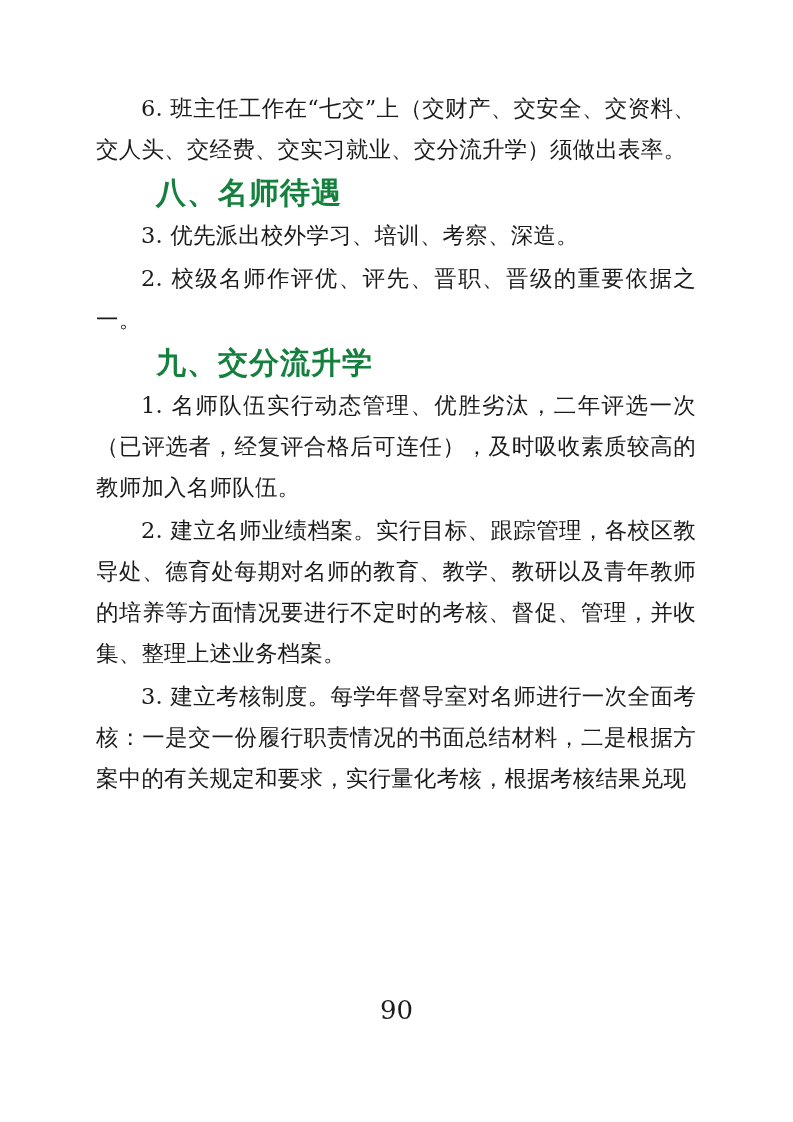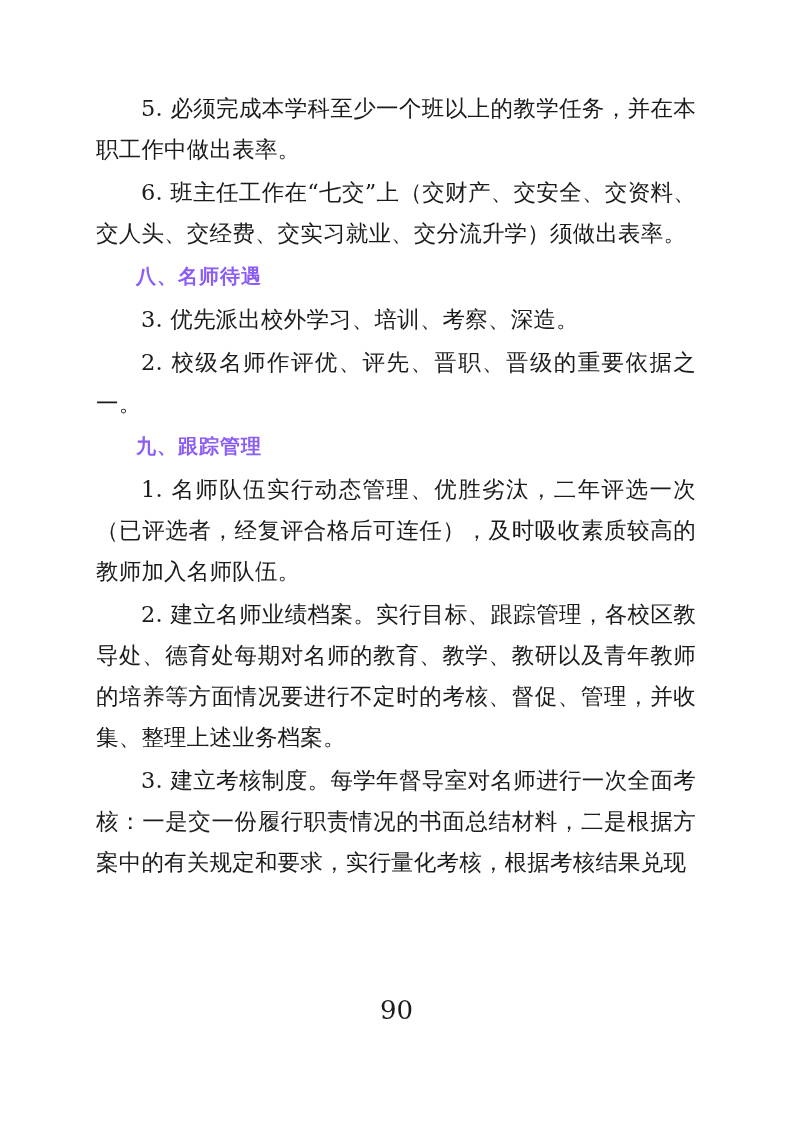--- a/index.html
+++ b/index.html
@@ -31,23 +31,23 @@
     color: #1b1b1b;
     text-align: justify;
     text-justify: inter-ideograph;
     margin: 0 0 2px 0;
     letter-spacing: 0.2px;
   }
   .indent2 {
     text-indent: 2em;
   }
   .heading {
-    font-size: 20px;
+    font-size: 30px;
     line-height: 41px;
-    color: #8b5cf6;
+    color: #15803d;
     text-indent: 2em;
     font-weight: 700;
     margin: 0 0 2px 0;
     letter-spacing: 1px;
   }
   .pagenum {
     position: absolute;
     left: 0;
     right: 0;
     top: 995px;
@@ -56,33 +56,32 @@
     color: #1b1b1b;
     font-family: "DejaVu Serif", "Liberation Serif", serif;
   }
 </style>
 </head>
 <body>
 
 <div class="page">
   <div class="content">
 
-    <p class="para indent2">5. 必须完成本学科至少一个班以上的教学任务，并在本职工作中做出表率。</p>
 
     <p class="para indent2">6. 班主任工作在“七交”上（交财产、交安全、交资料、交人头、交经费、交实习就业、交分流升学）须做出表率。</p>
 
     <p class="heading">八、名师待遇</p>
 
 
 
     <p class="para indent2">3. 优先派出校外学习、培训、考察、深造。</p>
 
     <p class="para indent2">2. 校级名师作评优、评先、晋职、晋级的重要依据之一。</p>
 
-    <p class="heading">九、跟踪管理</p>
+    <p class="heading">九、交分流升学</p>
 
     <p class="para indent2">1. 名师队伍实行动态管理、优胜劣汰，二年评选一次（已评选者，经复评合格后可连任），及时吸收素质较高的教师加入名师队伍。</p>
 
     <p class="para indent2">2. 建立名师业绩档案。实行目标、跟踪管理，各校区教导处、德育处每期对名师的教育、教学、教研以及青年教师的培养等方面情况要进行不定时的考核、督促、管理，并收集、整理上述业务档案。</p>
 
     <p class="para indent2">3. 建立考核制度。每学年督导室对名师进行一次全面考核：一是交一份履行职责情况的书面总结材料，二是根据方案中的有关规定和要求，实行量化考核，根据考核结果兑现</p>
 
   </div>
 
   <div class="pagenum">90</div>

